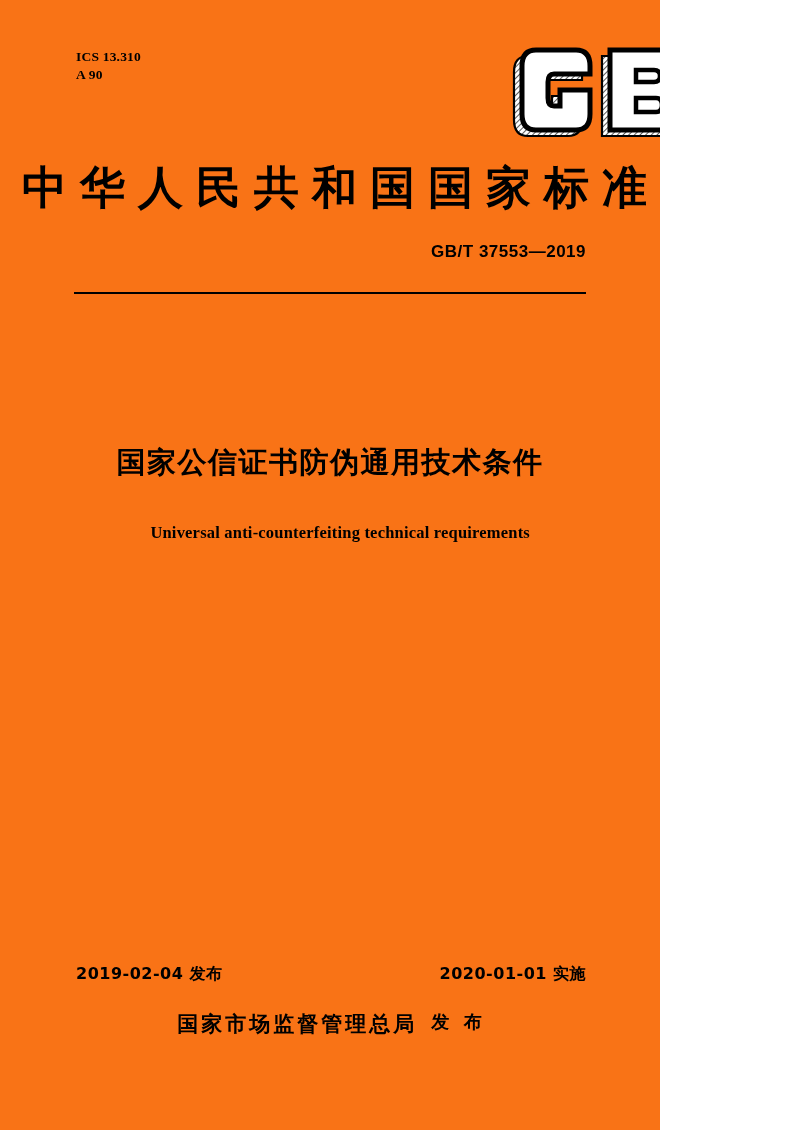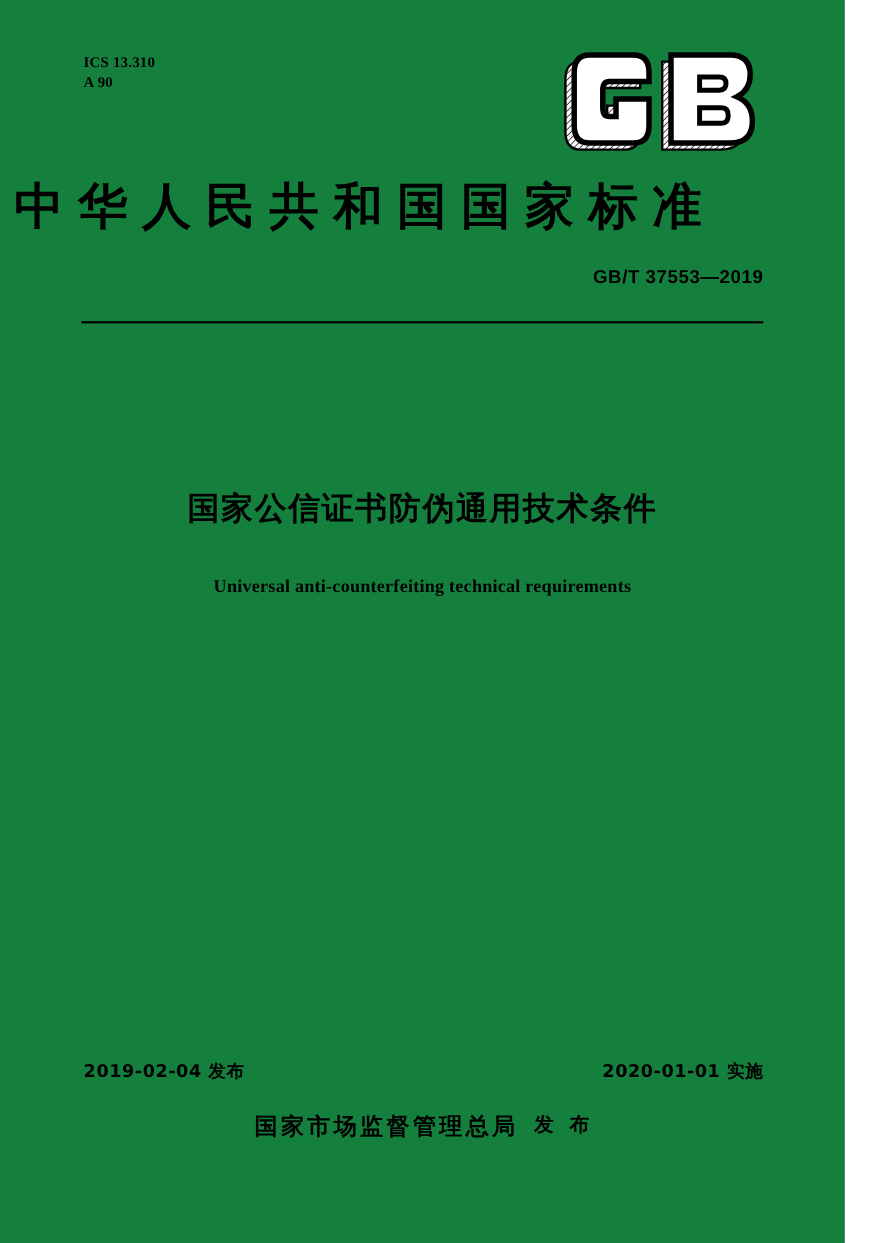--- a/index.html
+++ b/index.html
@@ -6,23 +6,23 @@
     margin: 0;
     padding: 0;
     background: #ffffff;
   }
   body {
     font-family: "Liberation Sans", sans-serif;
     color: #000000;
   }
   .page {
     position: relative;
-    width: 768px;
+    width: 660px;
     height: 1130px;
-    background: #15803d;
+    background: #f97316;
     overflow: hidden;
   }
 
   
   .ics-block {
     position: absolute;
     left: 76px;
     top: 48px;
     line-height: 1.35;
   }
@@ -43,21 +43,21 @@
     height: 106px;
   }
   .gb-logo svg { display: block; }
 
   
   .cn-standard-title {
     position: absolute;
     left: 0;
     right: 0;
     top: 158px;
-    text-align: left;
+    text-align: right;
     font-family: Liberation Sans, sans-serif;
     font-weight: bold;
     font-size: 45px;
     letter-spacing: 13px;
     text-indent: 13px;
     color: #000;
   }
 
   
   .std-number {
@@ -92,21 +92,21 @@
     font-size: 29px;
     letter-spacing: 1.5px;
   }
 
   
   .doc-title-en {
     position: absolute;
     left: 130px;
     right: 130px;
     top: 518px;
-    text-align: center;
+    text-align: right;
     font-family: "Liberation Serif", serif;
     font-weight: bold;
     font-size: 16.5px;
     line-height: 30px;
     letter-spacing: 0.2px;
   }
 
   
   .date-issue {
     position: absolute;

